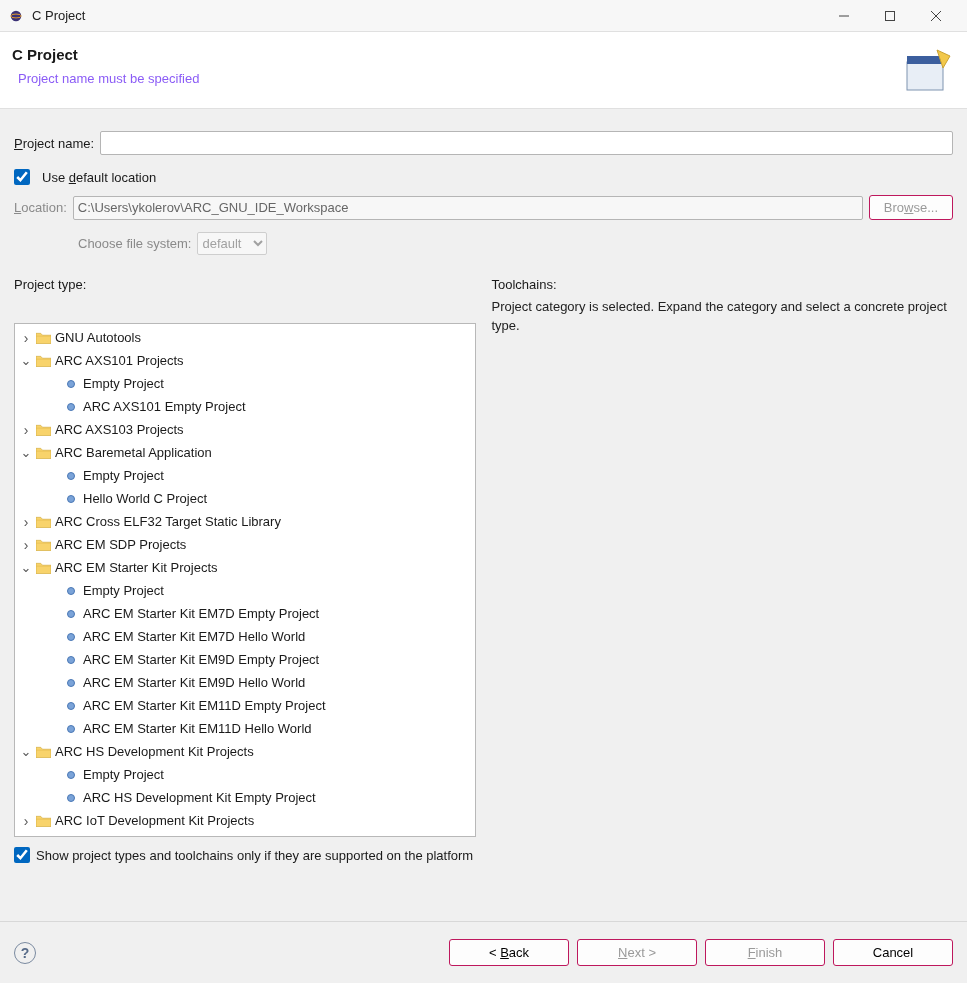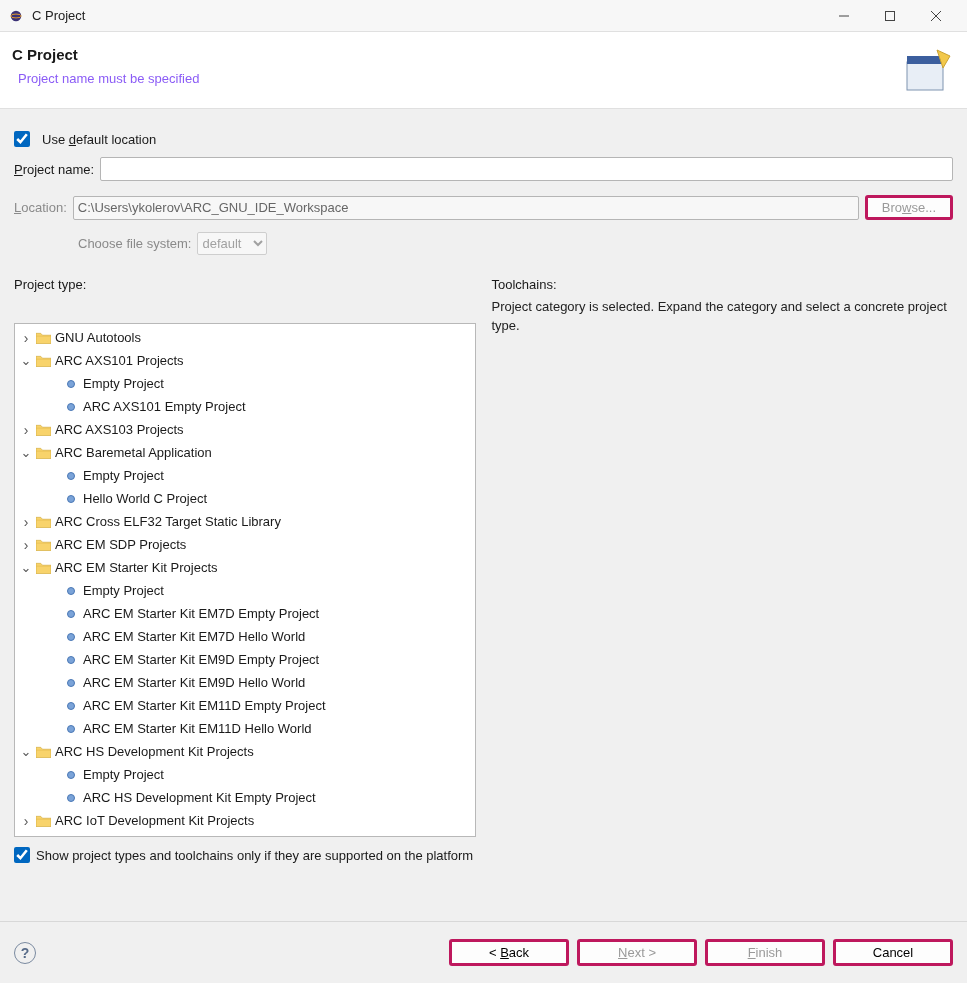--- a/index.html
+++ b/index.html
@@ -18,21 +18,21 @@
   .header .wizard-icon{width:48px;height:48px;margin-left:8px;}
   .content{flex:1; padding:22px 14px 0 14px; display:flex; flex-direction:column; overflow:hidden;}
   .row{display:flex; align-items:center; margin-bottom:14px; gap:6px;}
   .row label{white-space:nowrap;}
   .underline{text-decoration:underline;}
   input[type=text]{height:24px; border:1px solid #b5b5b5; background:#fff; padding:10px 4px; font-size:13px; width:100%; border-radius:2px;}
   .disabled-text{color:#8a8a8a;}
   input[disabled]{background:#f7f7f7; color:#666;}
   .checkbox{width:16px;height:16px;accent-color:#0067c0; margin:0 6px 0 0;}
   select{height:23px;border:1px solid #c0c0c0;background:#fafafa;font-size:13px;border-radius:2px;}
-  .btn{height:25px;border:3px solid #be185d;background:#fdfdfd;border-radius:3px;font-size:13px;padding:0 14px;cursor:default;}
+  .btn{height:25px;border:1px solid #be185d;background:#fdfdfd;border-radius:3px;font-size:13px;padding:0 14px;cursor:default;}
   .btn[disabled]{color:#9a9a9a;}
   .split{display:flex; gap:16px; flex:1; min-height:0; margin-top:4px;}
   .col{flex:1; display:flex; flex-direction:column; min-width:0;}
   .col-label{margin-bottom:4px;}
   .tree-box{flex:1; border:1px solid #b8b8b8; background:#fff; overflow-y:scroll; padding:2px 0;}
   .tree-node{display:flex;align-items:center;height:23px;padding-right:4px;white-space:nowrap;}
   .tree-node .twisty{width:14px;display:flex;align-items:center;justify-content:center;color:#666;font-size:10px;}
   .tree-node .nicon{width:16px;height:16px;margin:0 4px 0 2px;display:flex;align-items:center;justify-content:center;}
   .folder-icon{width:15px;height:12px;}
   .dot-icon{width:8px;height:8px;border-radius:50%;background:#7aa3d8;border:1px solid #4a78b5;}
@@ -88,28 +88,28 @@
       <svg viewBox="0 0 48 48" width="48" height="48">
         <rect x="4" y="16" width="36" height="28" fill="#e8eef6" stroke="#7f94b0"></rect>
         <rect x="4" y="10" width="36" height="8" fill="#3c5f9e"></rect>
         <polygon points="34,4 47,10 40,22" fill="#f2c84b" stroke="#caa233"></polygon>
       </svg>
     </div>
   </div>
 
   <div class="content">
 
+    <div class="row">
+      <label><span class="underline">P</span><span>roject name:</span></label>
+      <input type="text" value="" style="">
+    </div>
+
     <div class="row" style="margin-bottom:10px;">
       <input type="checkbox" class="checkbox" checked="" style="">
       <label><span>Use </span><span class="underline">d</span><span>efault location</span></label>
-    </div>
-
-    <div class="row">
-      <label><span class="underline">P</span><span>roject name:</span></label>
-      <input type="text" value="" style="">
     </div>
 
     <div class="row" style="margin-bottom:12px;">
       <label class="disabled-text"><span class="underline">L</span><span>ocation:</span></label>
       <input type="text" disabled="" style="flex: 1 1 0%;" value="C:\Users\ykolerov\ARC_GNU_IDE_Workspace">
       <button class="btn" disabled=""><span>Bro</span><span class="underline">w</span><span>se...</span></button>
     </div>
 
     <div class="row" style="margin-bottom:18px; padding-left:64px;">
       <label class="disabled-text">Choose file system:</label>

